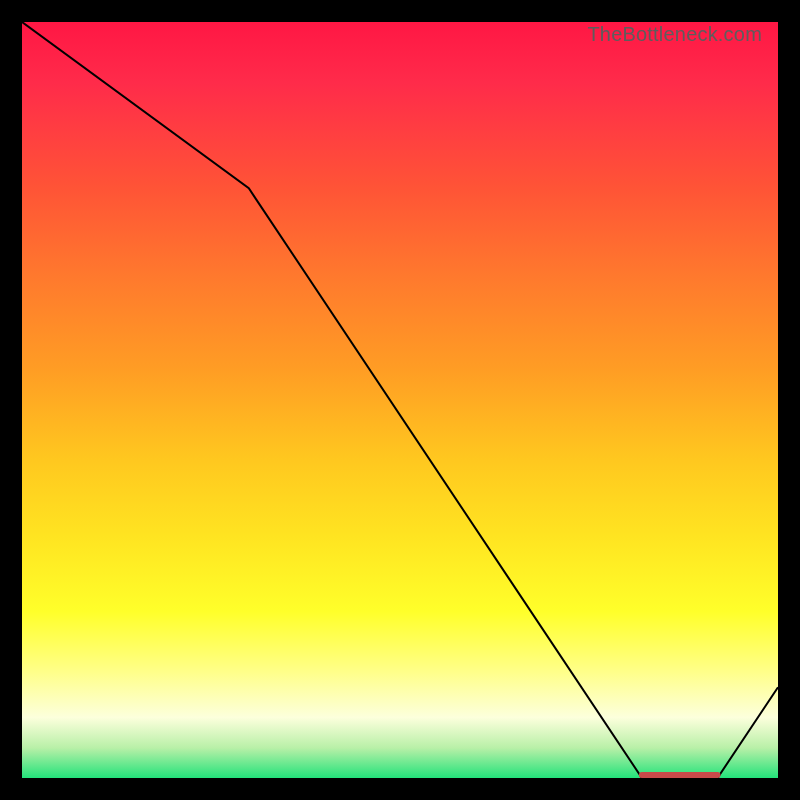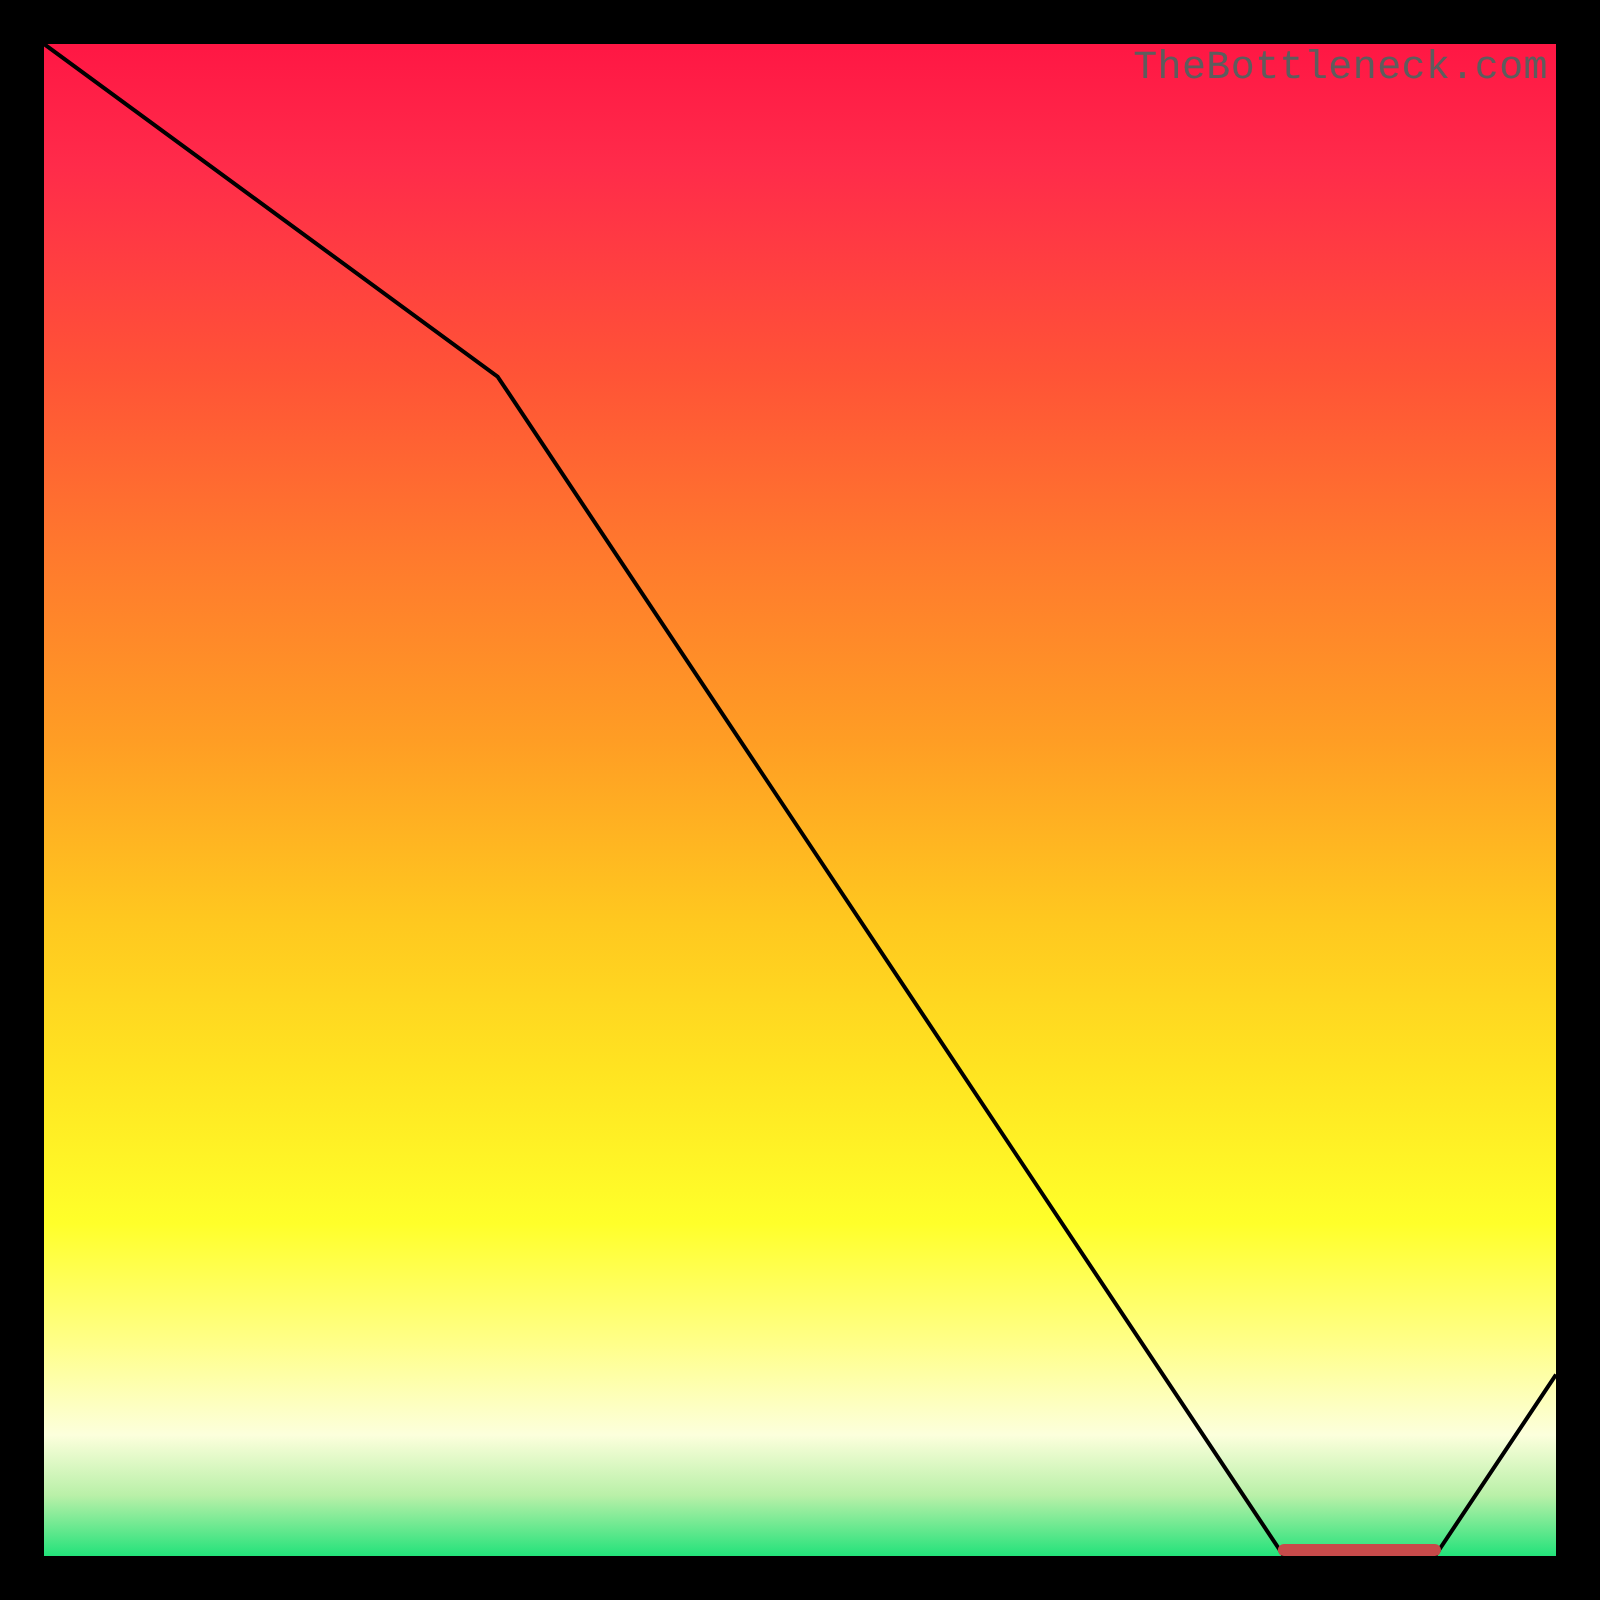--- a/index.html
+++ b/index.html
@@ -36,27 +36,26 @@
       #ffff2a 78%,
       #ffff8a 86%,
       #fcffdc 92%,
       #b9f0a8 96%,
       #23e27a 100%
     );
   }
   .watermark {
     position: absolute;
     top: 1px;
-    right: 4px;
+    right: 16px;
     font-size: 20px;
     font-weight: 500;
     color: #5d5d5d;
     letter-spacing: 0.2px;
     z-index: 20;
-    font-family: Liberation Mono, monospace;
   }
   svg.lines {
     position: absolute;
     inset: 0;
     z-index: 10;
   }
   .curve {
     fill: none;
     stroke: #000000;
     stroke-width: 2;

